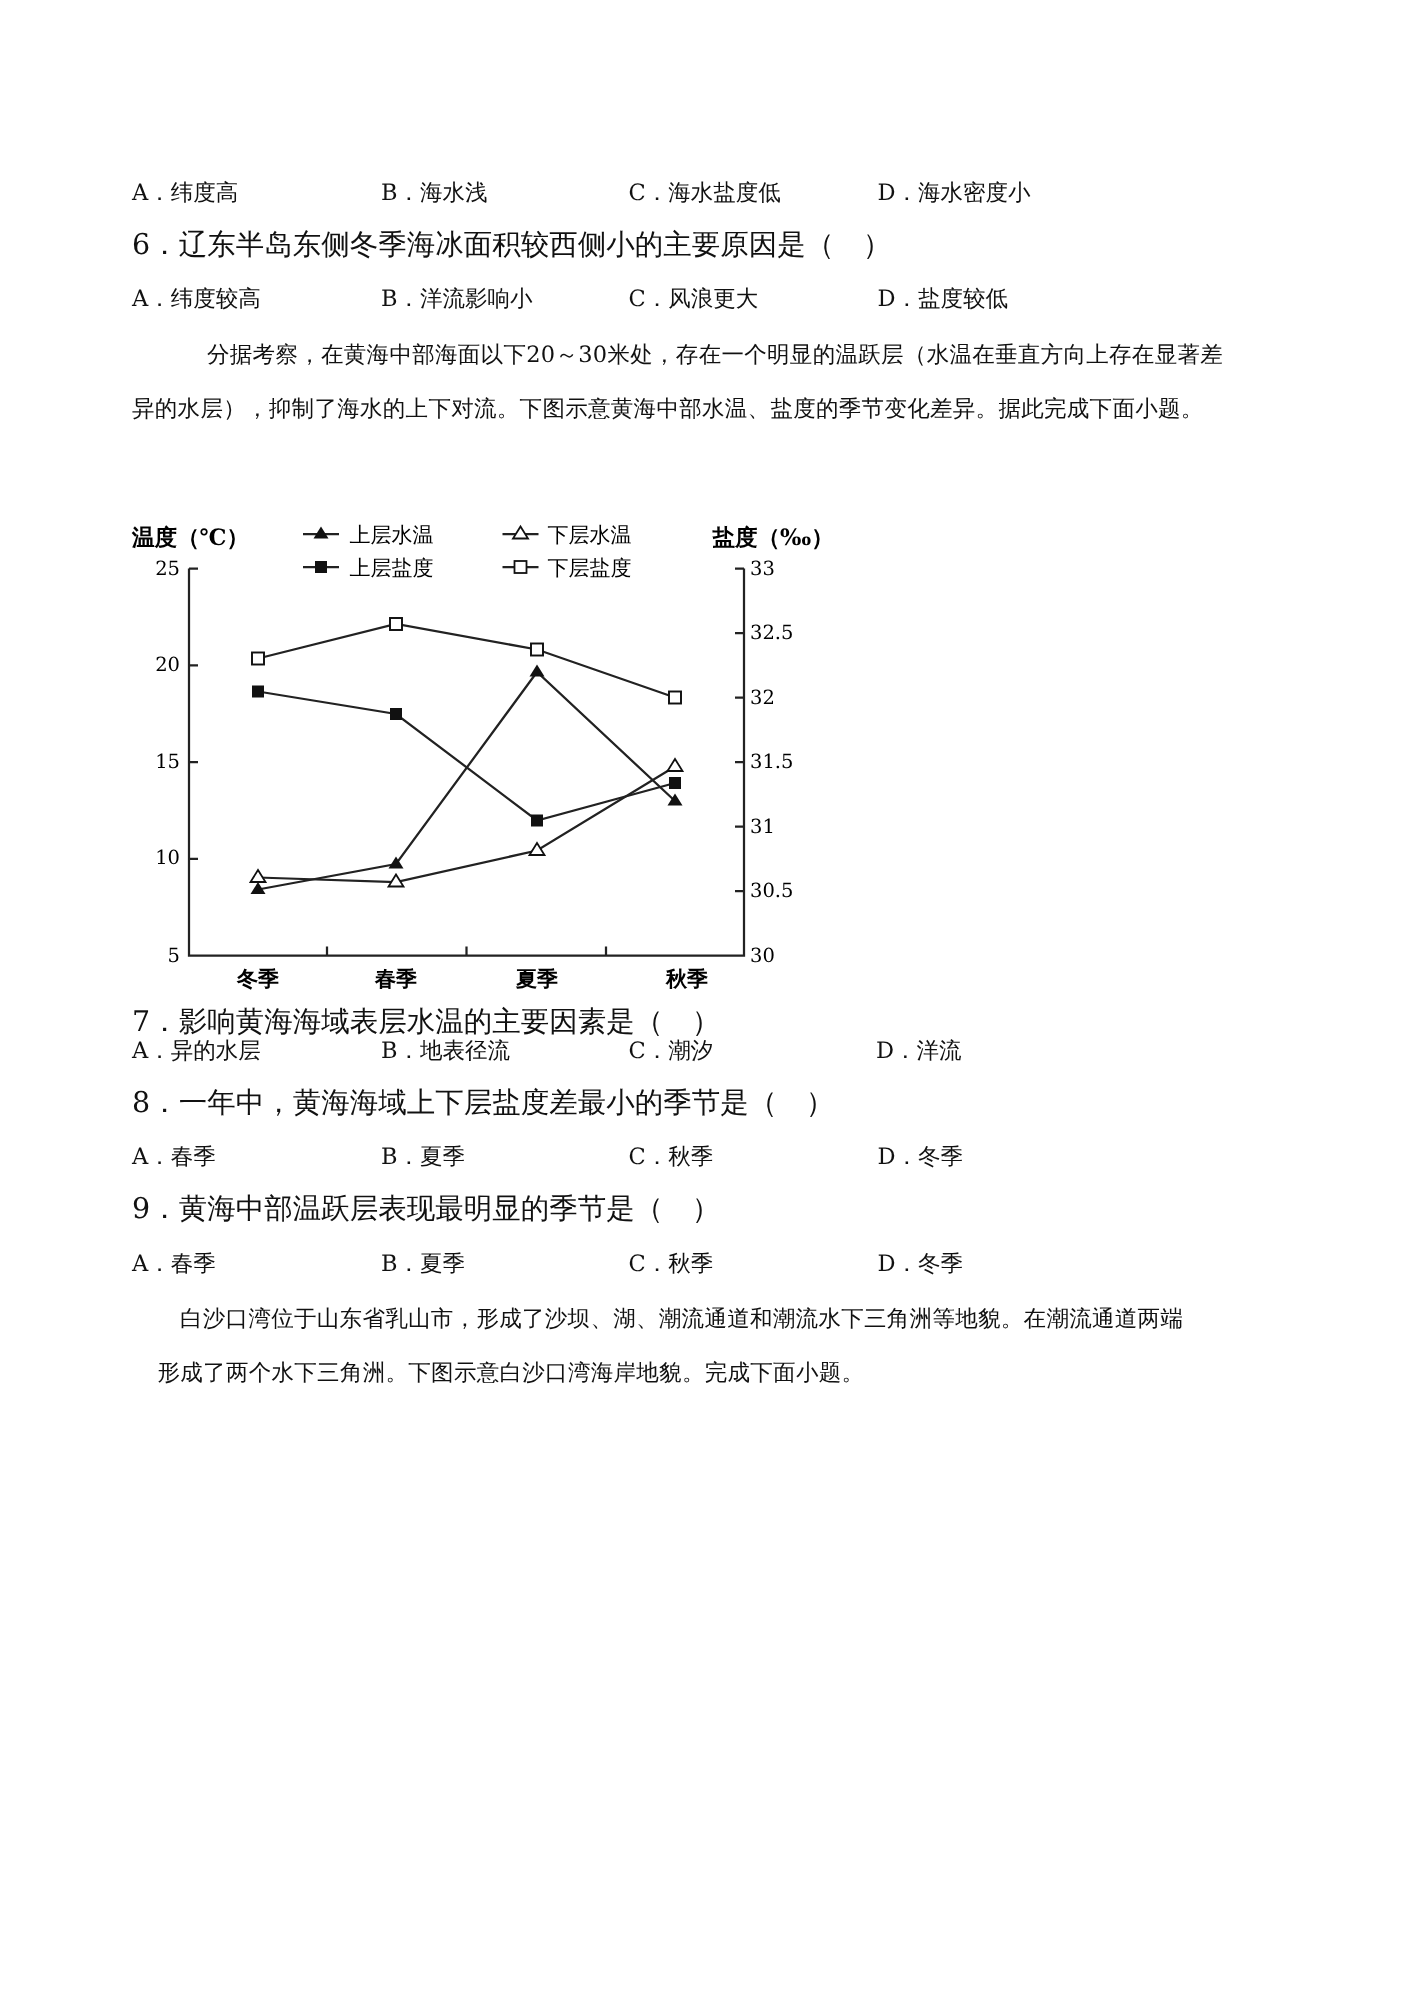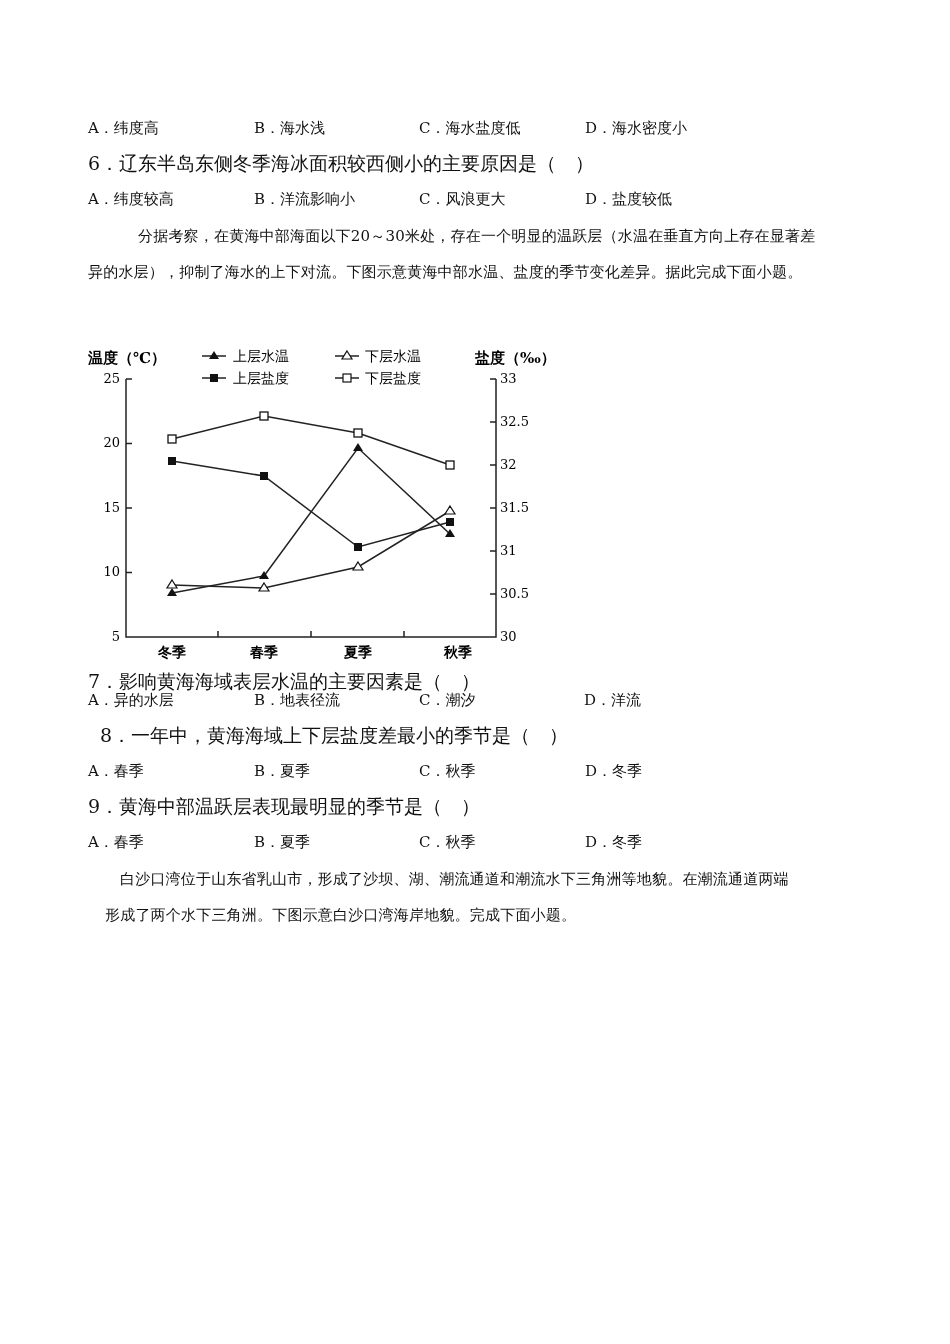--- a/index.html
+++ b/index.html
@@ -135,21 +135,21 @@
 </div>
 
 <div class="line" style="top:671px;">7．影响黄海海域表层水温的主要因素是（　）</div>
 <div class="opts" style="top:690px;">
   <span class="opt" style="left:0">A．异的水层</span>
   <span class="opt" style="left:166px">B．地表径流</span>
   <span class="opt" style="left:331px">C．潮汐</span>
   <span class="opt" style="left:496px">D．洋流</span>
 </div>
 
-<div class="line" style="top:725px;margin-left:12px;">8．一年中，黄海海域上下层盐度差最小的季节是（　）</div>
+<div class="line" style="top:725px;">8．一年中，黄海海域上下层盐度差最小的季节是（　）</div>
 <div class="opts" style="top:761px;">
   <span class="opt" style="left:0">A．春季</span>
   <span class="opt" style="left:166px">B．夏季</span>
   <span class="opt" style="left:331px">C．秋季</span>
   <span class="opt" style="left:497px">D．冬季</span>
 </div>
 
 <div class="line" style="top:796px;">9．黄海中部温跃层表现最明显的季节是（　）</div>
 <div class="opts" style="top:832px;">
   <span class="opt" style="left:0">A．春季</span>

